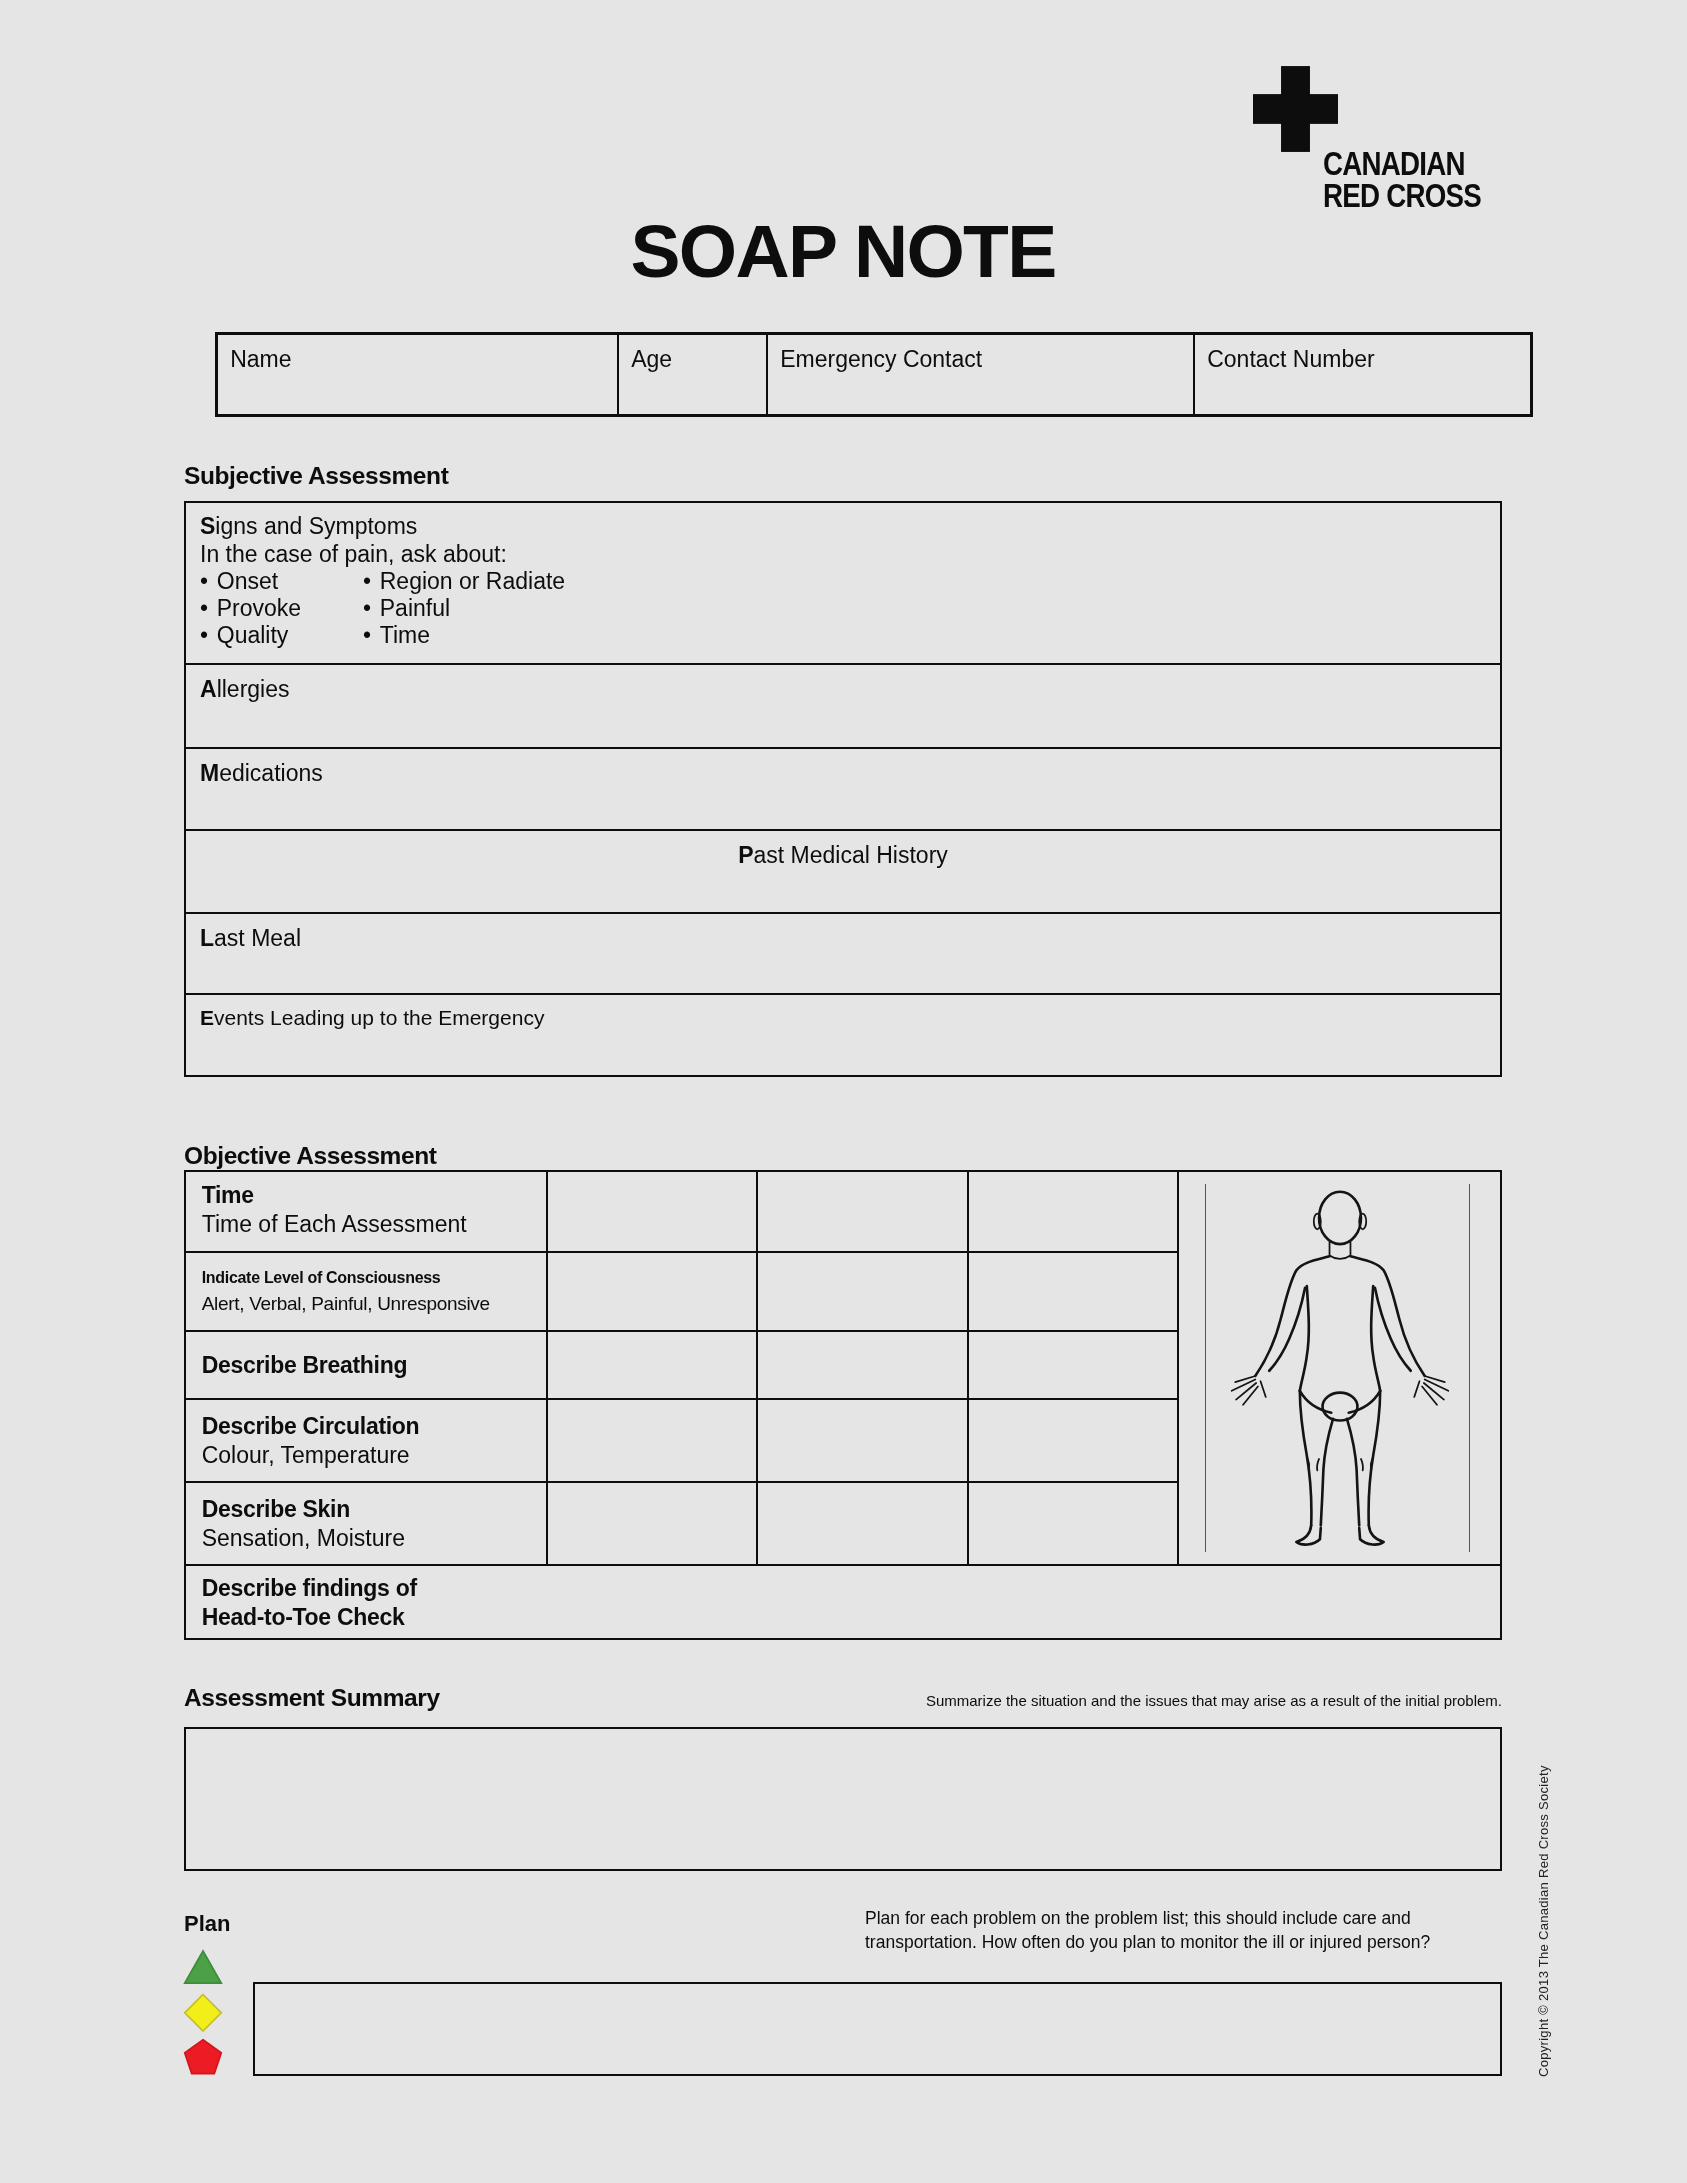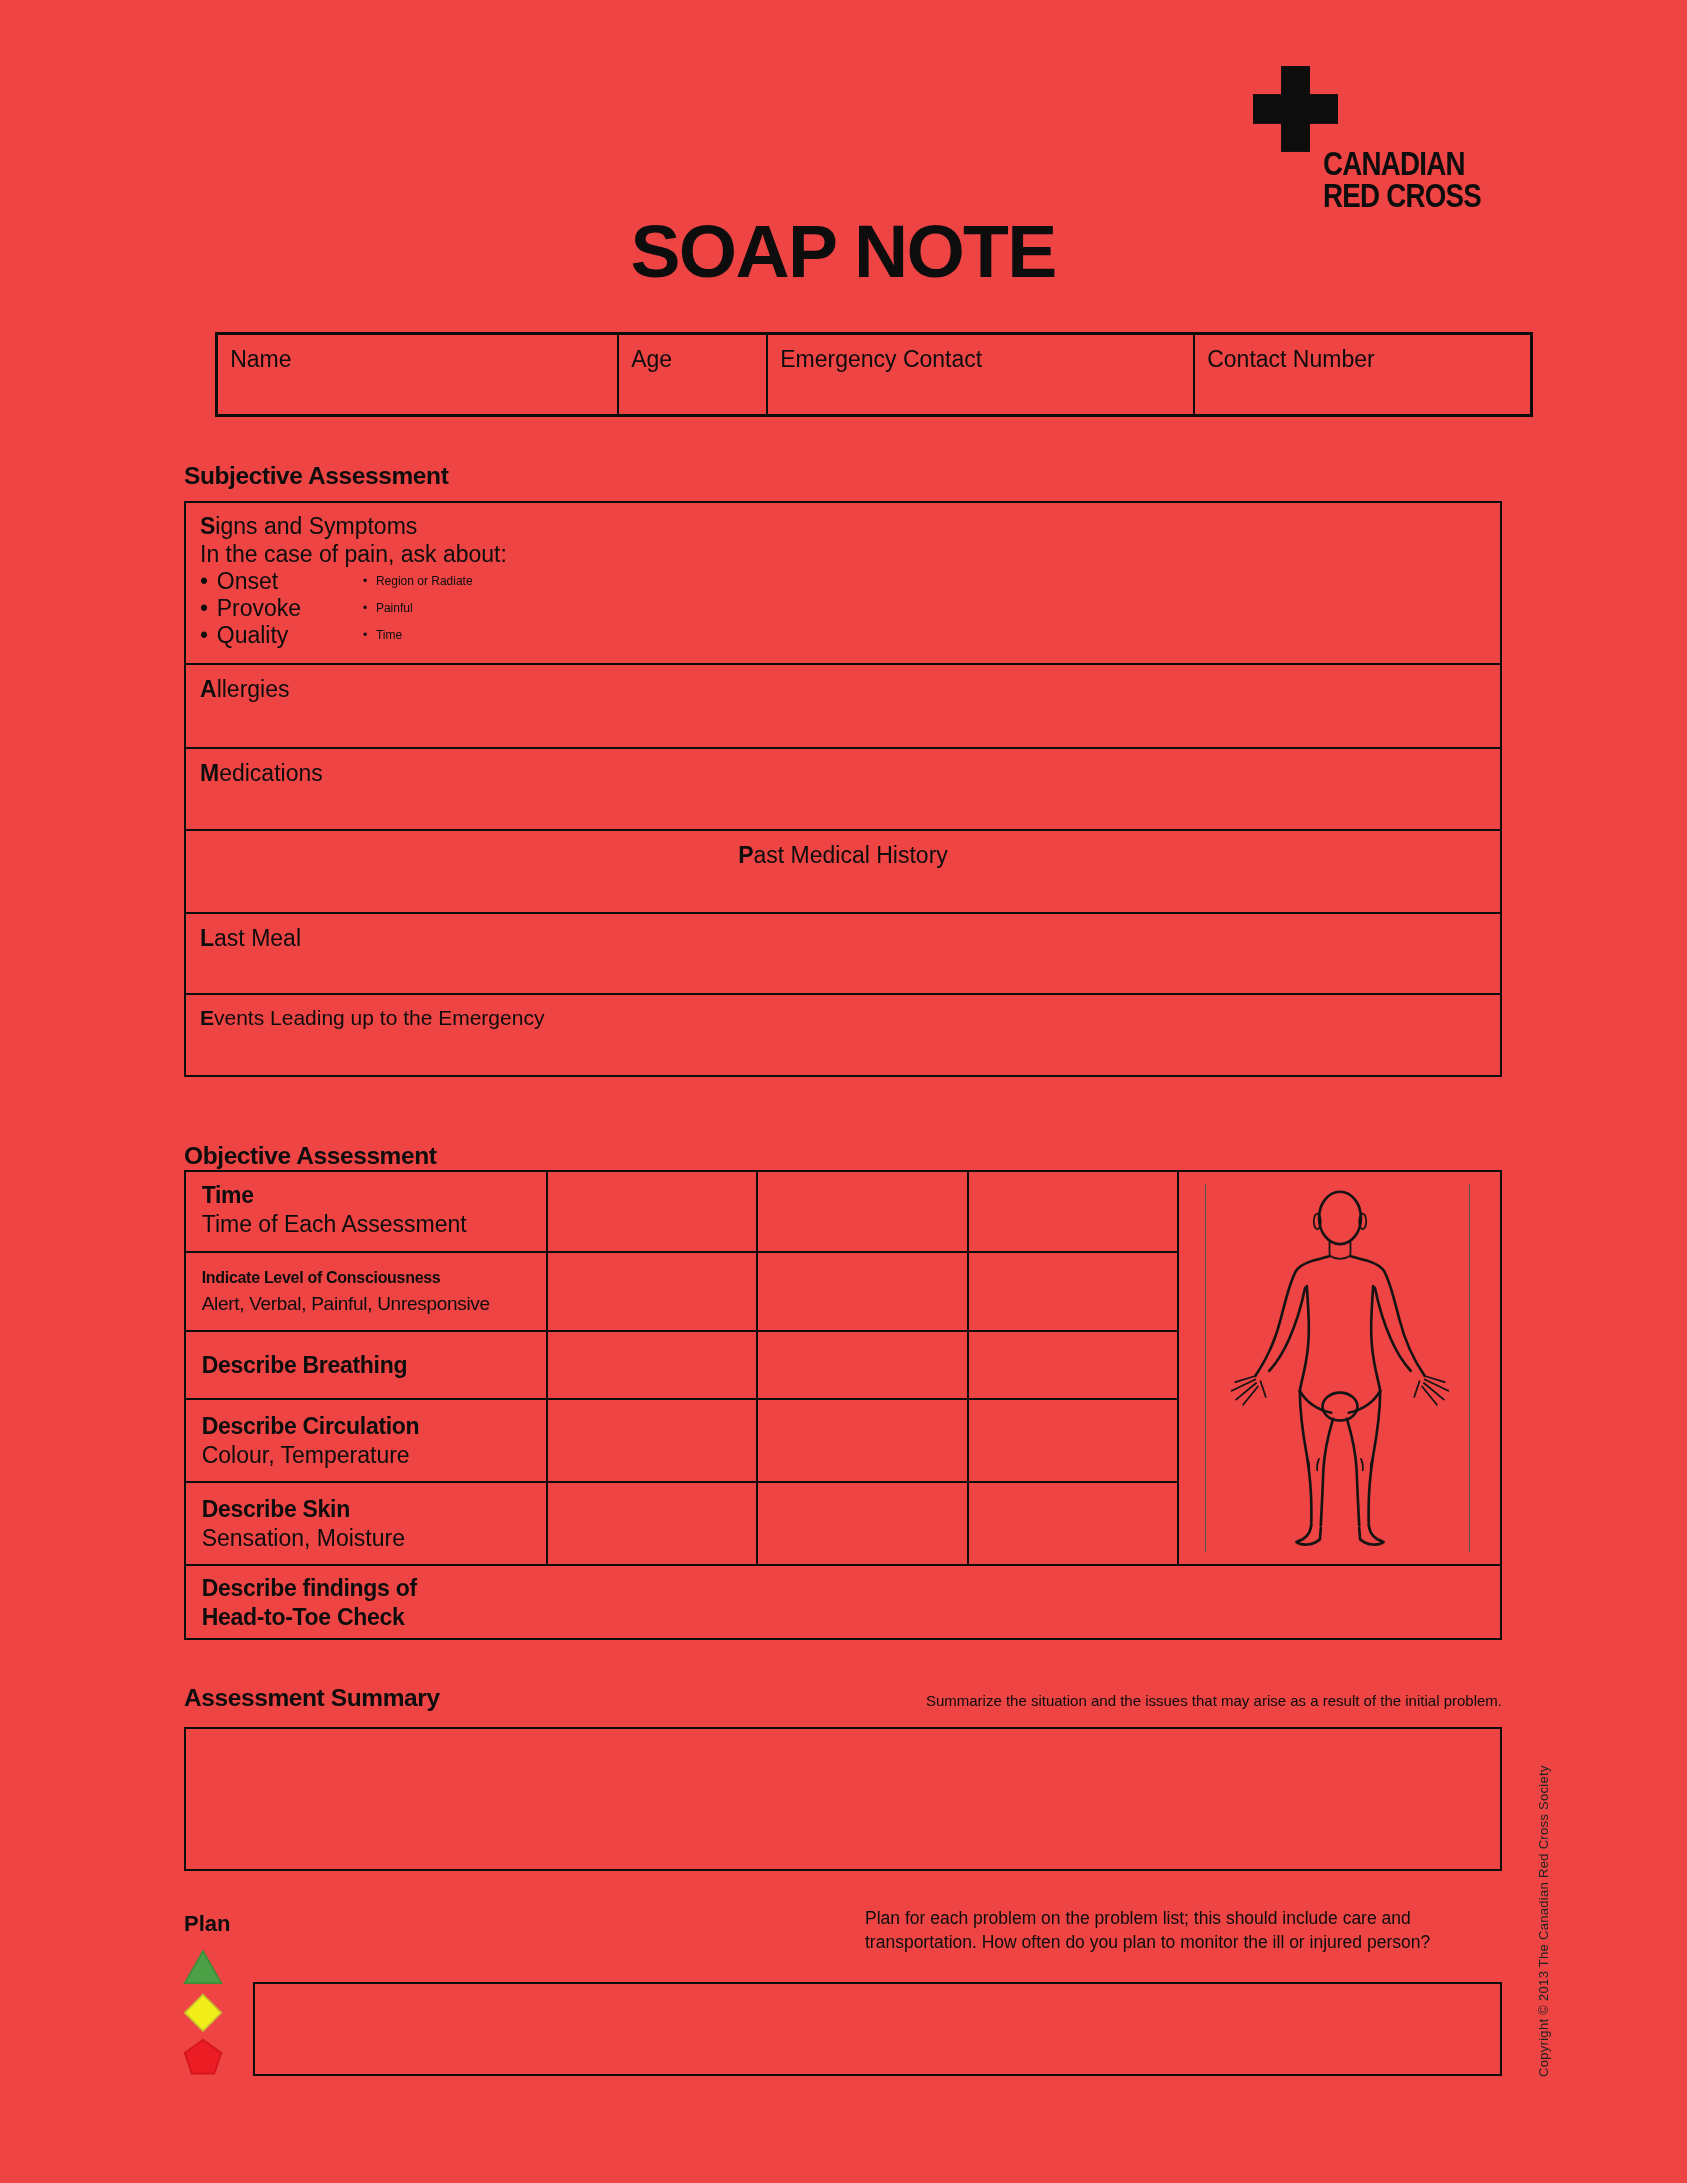--- a/index.html
+++ b/index.html
@@ -1,21 +1,21 @@
 <!DOCTYPE html>
 <html style="font-size:14px"><head>
 <meta charset="utf-8">
 <style>
   * { box-sizing: border-box; margin: 0; padding: 0; }
   html,body { background:#888; }
   .page {
     position: relative;
     width: 1687px;
     height: 2184px;
-    background: #ef4444;
+    background: #e5e5e5;
     font-family: "Liberation Sans", "DejaVu Sans", sans-serif;
     color: #0d0d0d;
     overflow: hidden;
     margin: 0 auto;
   }
   
   .logo { position:absolute; left:1253px; top:66px; }
   .logo-cross { display:block; }
   .logo-text {
     position:absolute; left:70px; top:82px;
@@ -44,21 +44,21 @@
     border:2.6px solid #0d0d0d; display:flex; flex-direction:column;
   }
   .srow { border-bottom:2.6px solid #0d0d0d; padding:11.4px 14px; font-size:23px; }
   .srow:last-child { border-bottom:none; flex:1; font-size:21px; padding-top:10.5px; }
   .srow1 { height:162px; padding-top:8.7px; }
   .srow2 { height:84px; } .srow3 { height:82px; } .srow4 { height:83px;text-align:center; } .srow5 { height:81px; }
   .bold1 { font-weight:bold; }
   .sline { line-height:28px; }
   .bulrow { display:flex; line-height:27px; }
   .bul1 { width:163px; font-size:23px; }
-  .bul2 { font-size:12px; }
+  .bul2 { font-size:23px; }
   .bullet { margin-right:8.7px; }
   
   .ogrid {
     position:absolute; left:184px; top:1170px; width:1318px; height:470px;
     border:2.6px solid #0d0d0d; display:grid;
     grid-template-columns:362px 210px 211px 210px auto;
     grid-template-rows:81px 79px 68px 83px 83px auto;
   }
   .olabel { border-right:2.6px solid #0d0d0d; border-bottom:2.6px solid #0d0d0d; padding:8.7px 8.7px 0 15.7px; }
   .ocell  { border-right:2.6px solid #0d0d0d; border-bottom:2.6px solid #0d0d0d; }

